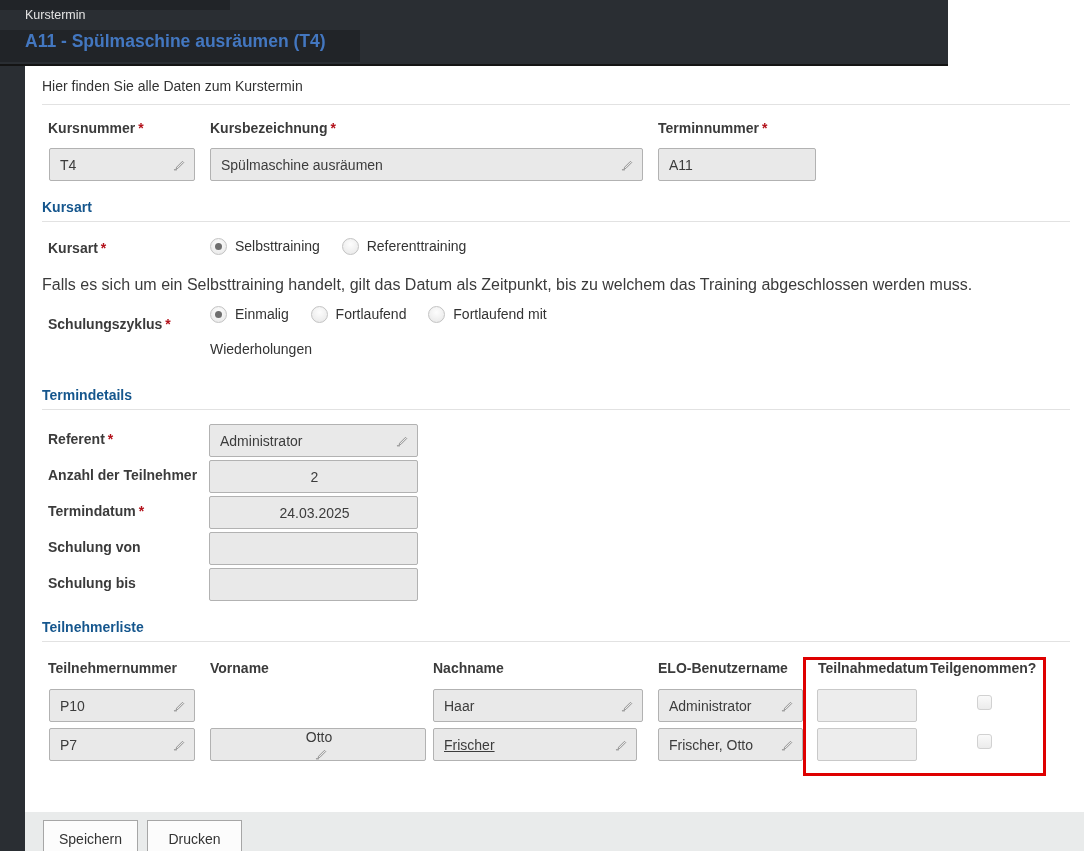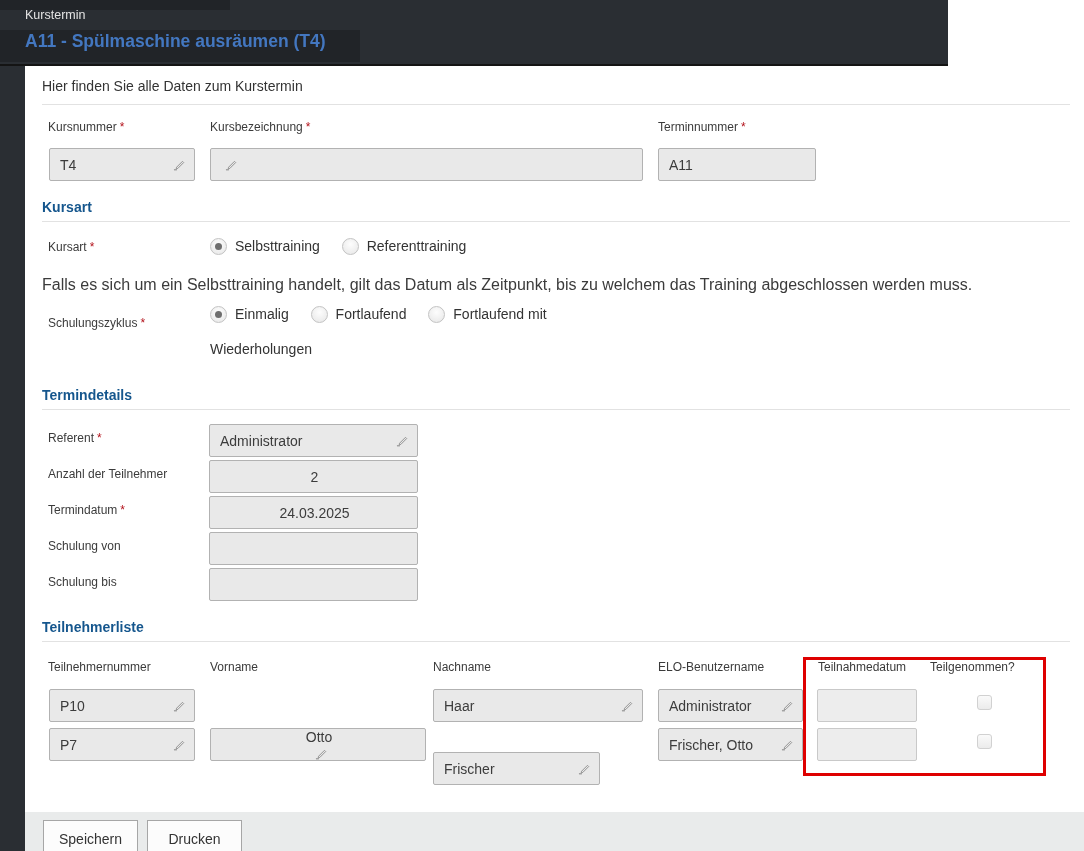--- a/index.html
+++ b/index.html
@@ -17,21 +17,21 @@
   .header .dark-rect-b { position:absolute; left:0; top:30px; width:360px; height:32px; background:#212428; }
   .header .breadcrumb { position:absolute; left:25px; top:8px; font-size:12.5px; color:#e4e4e4; }
   .header .page-title { position:absolute; left:25px; top:31px; font-size:17.5px; font-weight:bold; color:#4377c0; }
   
   .left-strip { position:absolute; left:0; top:66px; width:25px; height:785px; background:#2a2e33; }
   .footer-bar { position:absolute; left:25px; top:812px; width:1059px; height:39px; background:#e9ebeb; }
   
   .intro { position:absolute; left:42px; top:78px; font-size:14px; color:#333; }
   .hr { position:absolute; height:1px; background:#e2e2e2; left:42px; width:1028px; }
   .section-title { position:absolute; left:42px; font-size:14px; font-weight:bold; color:#15568d; }
-  .lbl { position:absolute; font-size:12px; color:#3b3b3b; white-space:nowrap; }
+  .lbl { position:absolute; font-size:14px; color:#3b3b3b; white-space:nowrap;font-weight:bold; }
   .req { color:#b3121b; margin-left:3px; }
   .hint { position:absolute; left:42px; top:276px; font-size:16px; color:#3b3b3b; white-space:nowrap; }
   
   .field {
     position:absolute; height:33px; background:#e9e9e9;
     border:1px solid #b2b2b2; border-radius:2px;
     display:flex; align-items:center; padding:0 8px 0 10px;
     font-size:14px; color:#3c3c3c;
   }
   .field .val { flex:1; white-space:nowrap; overflow:hidden; }
@@ -88,20 +88,21 @@
     <span class="pencil">
         <svg width="13" height="13" viewBox="0 0 14 14">
           <path d="M1 12.7 H4.2" stroke="#8c8c8c" stroke-width="1.2" fill="none"></path>
           <path d="M5.2 11.2 L3.4 11.7 L3.9 9.9 L10.2 3.6 L11.5 4.9 Z" fill="none" stroke="#8c8c8c" stroke-width="1"></path>
         </svg>
       </span>
   </div>
 
   <div class="lbl" style="left:210px; top:120px;"><span>Kursbezeichnung</span><span class="req">*</span></div>
   <div class="field" style="left:210px; top:148px; width:433px;">
+    <span class="val">Spülmaschine ausräumen</span>
     <span class="pencil">
         <svg width="13" height="13" viewBox="0 0 14 14">
           <path d="M1 12.7 H4.2" stroke="#8c8c8c" stroke-width="1.2" fill="none"></path>
           <path d="M5.2 11.2 L3.4 11.7 L3.9 9.9 L10.2 3.6 L11.5 4.9 Z" fill="none" stroke="#8c8c8c" stroke-width="1"></path>
         </svg>
       </span>
   </div>
 
   <div class="lbl" style="left:658px; top:120px;"><span>Terminnummer</span><span class="req">*</span></div>
   <div class="field" style="left:658px; top:148px; width:158px;">
@@ -212,21 +213,21 @@
   </div>
   <div class="field" style="left:210px; top:728px; width:216px;flex-direction:column;">
     <span class="val">Otto</span>
     <span class="pencil">
         <svg width="13" height="13" viewBox="0 0 14 14">
           <path d="M1 12.7 H4.2" stroke="#8c8c8c" stroke-width="1.2" fill="none"></path>
           <path d="M5.2 11.2 L3.4 11.7 L3.9 9.9 L10.2 3.6 L11.5 4.9 Z" fill="none" stroke="#8c8c8c" stroke-width="1"></path>
         </svg>
       </span>
   </div>
-  <div class="field" style="left:433px; top:752px; width:167px;">
+  <div class="field" style="left:433px; top:728px; width:204px;text-decoration:underline;">
     <span class="val">Frischer</span>
     <span class="pencil">
         <svg width="13" height="13" viewBox="0 0 14 14">
           <path d="M1 12.7 H4.2" stroke="#8c8c8c" stroke-width="1.2" fill="none"></path>
           <path d="M5.2 11.2 L3.4 11.7 L3.9 9.9 L10.2 3.6 L11.5 4.9 Z" fill="none" stroke="#8c8c8c" stroke-width="1"></path>
         </svg>
       </span>
   </div>
   <div class="field" style="left:658px; top:728px; width:145px;">
     <span class="val">Frischer, Otto</span>

